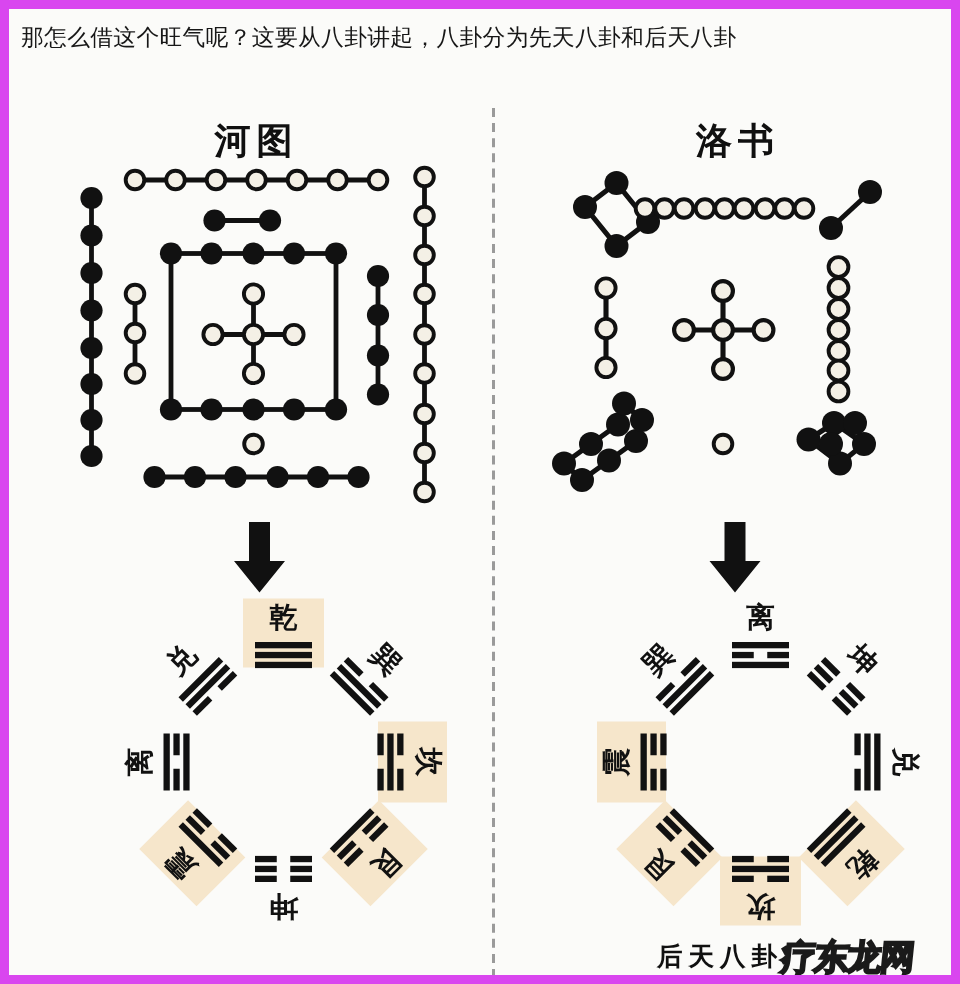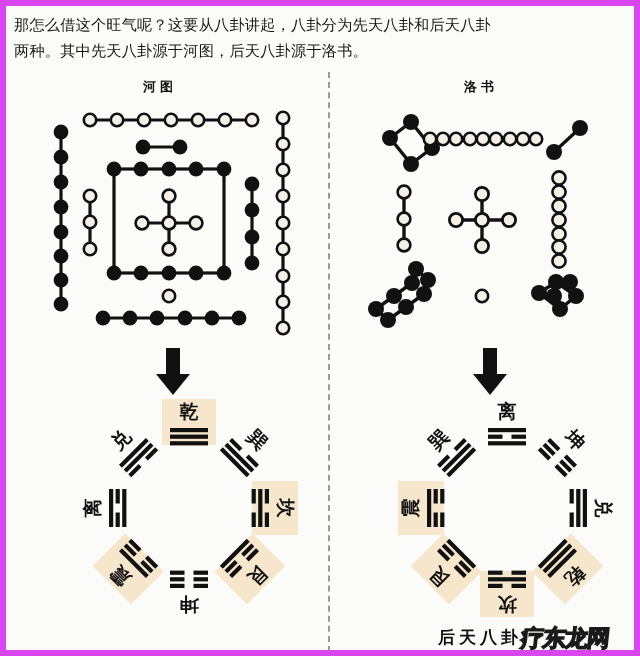--- a/index.html
+++ b/index.html
@@ -27,21 +27,21 @@
   }
 
   
   #divider{
     position:absolute;left:322px;top:66px;width:0;height:580px;
     border-left:2px dashed #9a9a9a;
   }
 
   
   .panel-title{
-    position:absolute;font-size:13px;font-weight:bold;color:#101010;
+    position:absolute;font-size:24px;font-weight:bold;color:#101010;
     letter-spacing:4px;
   }
   #title-hetu{left:137px;top:72px;}
   #title-luoshu{left:458px;top:72px;text-align:center;}
 
   .panel-foot{
     position:absolute;font-size:17px;font-weight:bold;color:#101010;
     letter-spacing:4px;
   }
   #foot-xiantian{left:113px;top:620px;}
@@ -66,21 +66,20 @@
   #svg-bagua-left{left:58px;top:390px;}
   #svg-bagua-right{left:376px;top:390px;}
 </style>
 </head>
 <body>
 
 <div id="page">
 
   <div id="intro">
     <div>那怎么借这个旺气呢？这要从八卦讲起，八卦分为先天八卦和后天八卦</div>
-    <div>两种。其中先天八卦源于河图，后天八卦源于洛书。</div>
   </div>
 
   <div id="divider"></div>
 
   <div class="panel-title" id="title-hetu">河图</div>
   <div class="panel-title" id="title-luoshu">洛书</div>
 
   <svg class="canvas" id="svg-hetu" width="262" height="240" viewBox="0 0 262 240">
     <defs>
       <g id="ht"></g>

